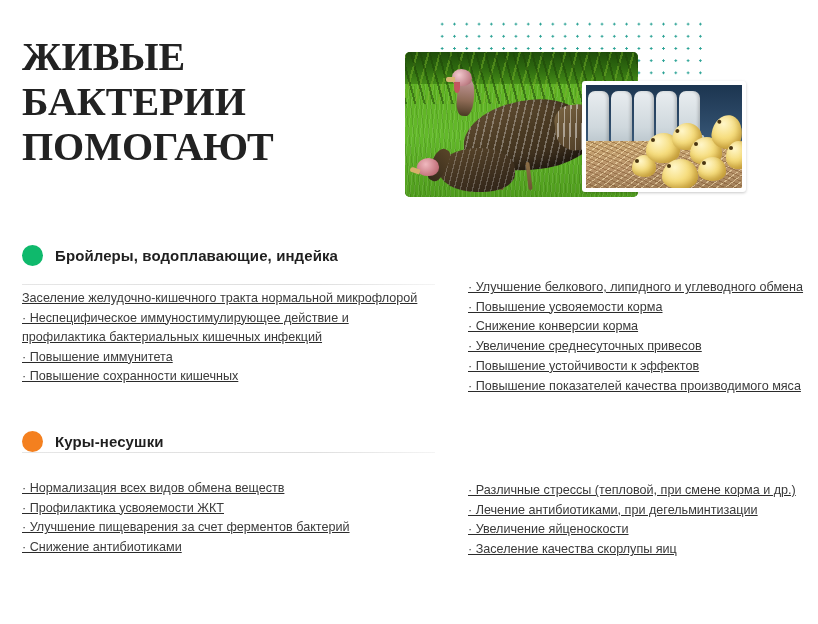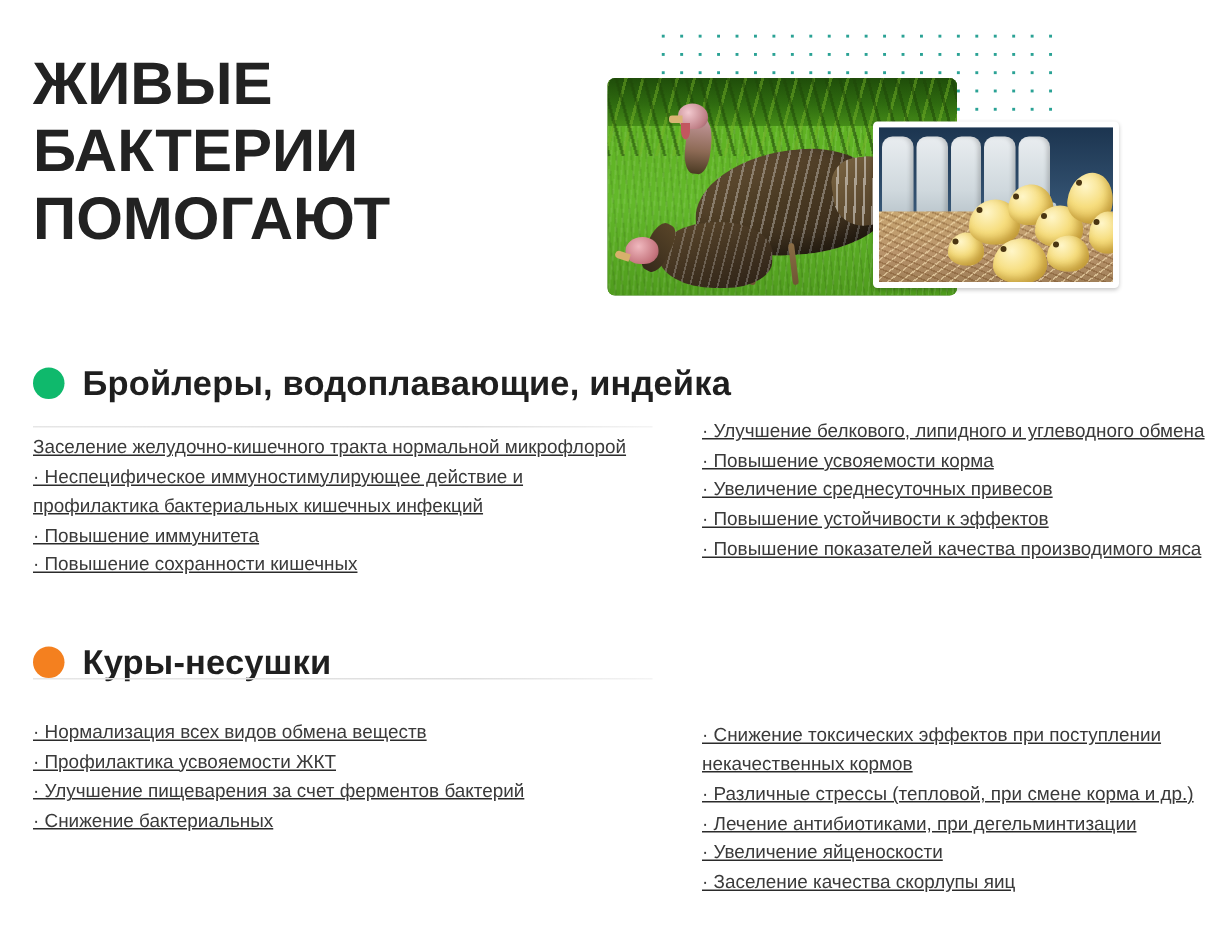--- a/index.html
+++ b/index.html
@@ -30,21 +30,21 @@
     left: 0; top: 0;
     width: 818px;
     height: 215px;
   }
 
   .hero-title {
     position: absolute;
     left: 22px;
     top: 34px;
     width: 380px;
-    font-family: Liberation Sans, sans-serif;
+    font-family: Liberation Serif, serif;
     font-weight: 700;
     font-size: 40px;
     line-height: 45px;
     letter-spacing: 0px;
     color: #222222;
     white-space: pre-line;
     text-transform: uppercase;
   }
 
   
@@ -271,21 +271,21 @@
   .bullet-dot {
     width: 21px;
     height: 21px;
     border-radius: 50%;
     flex: 0 0 auto;
   }
   .bullet-dot.green  { background: #0fb96c; }
   .bullet-dot.orange { background: #f4801f; }
   .sec-title {
     margin-left: 12px;
-    font-size: 23px;
+    font-size: 15px;
     font-weight: 700;
     color: #1f1f1f;
     letter-spacing: 0.1px;
   }
   .sec-rule {
     position: absolute;
     left: 22px;
     width: 413px;
     height: 1px;
     background: linear-gradient(90deg, #e6e6e6 0%, #dedede 70%, #f4f4f4 100%);
@@ -390,47 +390,46 @@
           <li>· Неспецифическое иммуностимулирующее действие и
 профилактика бактериальных кишечных инфекций</li>
           <li>· Повышение иммунитета</li>
           <li>· Повышение сохранности кишечных</li>
         </ul>
       </div>
       <div class="col col-right">
         <ul class="points">
           <li>· Улучшение белкового, липидного и углеводного обмена</li>
           <li>· Повышение усвояемости корма</li>
+          <li>· Снижение конверсии корма</li>
           <li>· Увеличение среднесуточных привесов</li>
           <li>· Повышение устойчивости к эффектов</li>
           <li>· Повышение показателей качества производимого мяса</li>
         </ul>
       </div>
     </div>
   </div>
   <div class="sec-rule rule-1"></div>
 
   <div class="section sec-2">
     <div class="sec-head">
       <span class="bullet-dot orange"></span>
       <span class="sec-title">Куры-несушки</span>
     </div>
     <div class="cols">
       <div class="col col-left">
         <ul class="points">
           <li>· Нормализация всех видов обмена веществ</li>
           <li>· Профилактика усвояемости ЖКТ</li>
           <li>· Улучшение пищеварения за счет ферментов бактерий</li>
-          <li>· Снижение бактериальных</li>
+          <li>· Снижение антибиотиками</li>
         </ul>
       </div>
       <div class="col col-right">
         <ul class="points">
-          <li>· Снижение токсических эффектов при поступлении
-некачественных кормов</li>
           <li>· Различные стрессы (тепловой, при смене корма и др.)</li>
           <li>· Лечение антибиотиками, при дегельминтизации</li>
           <li>· Увеличение яйценоскости</li>
           <li>· Заселение качества скорлупы яиц</li>
         </ul>
       </div>
     </div>
   </div>
   <div class="sec-rule rule-2"></div>
 

